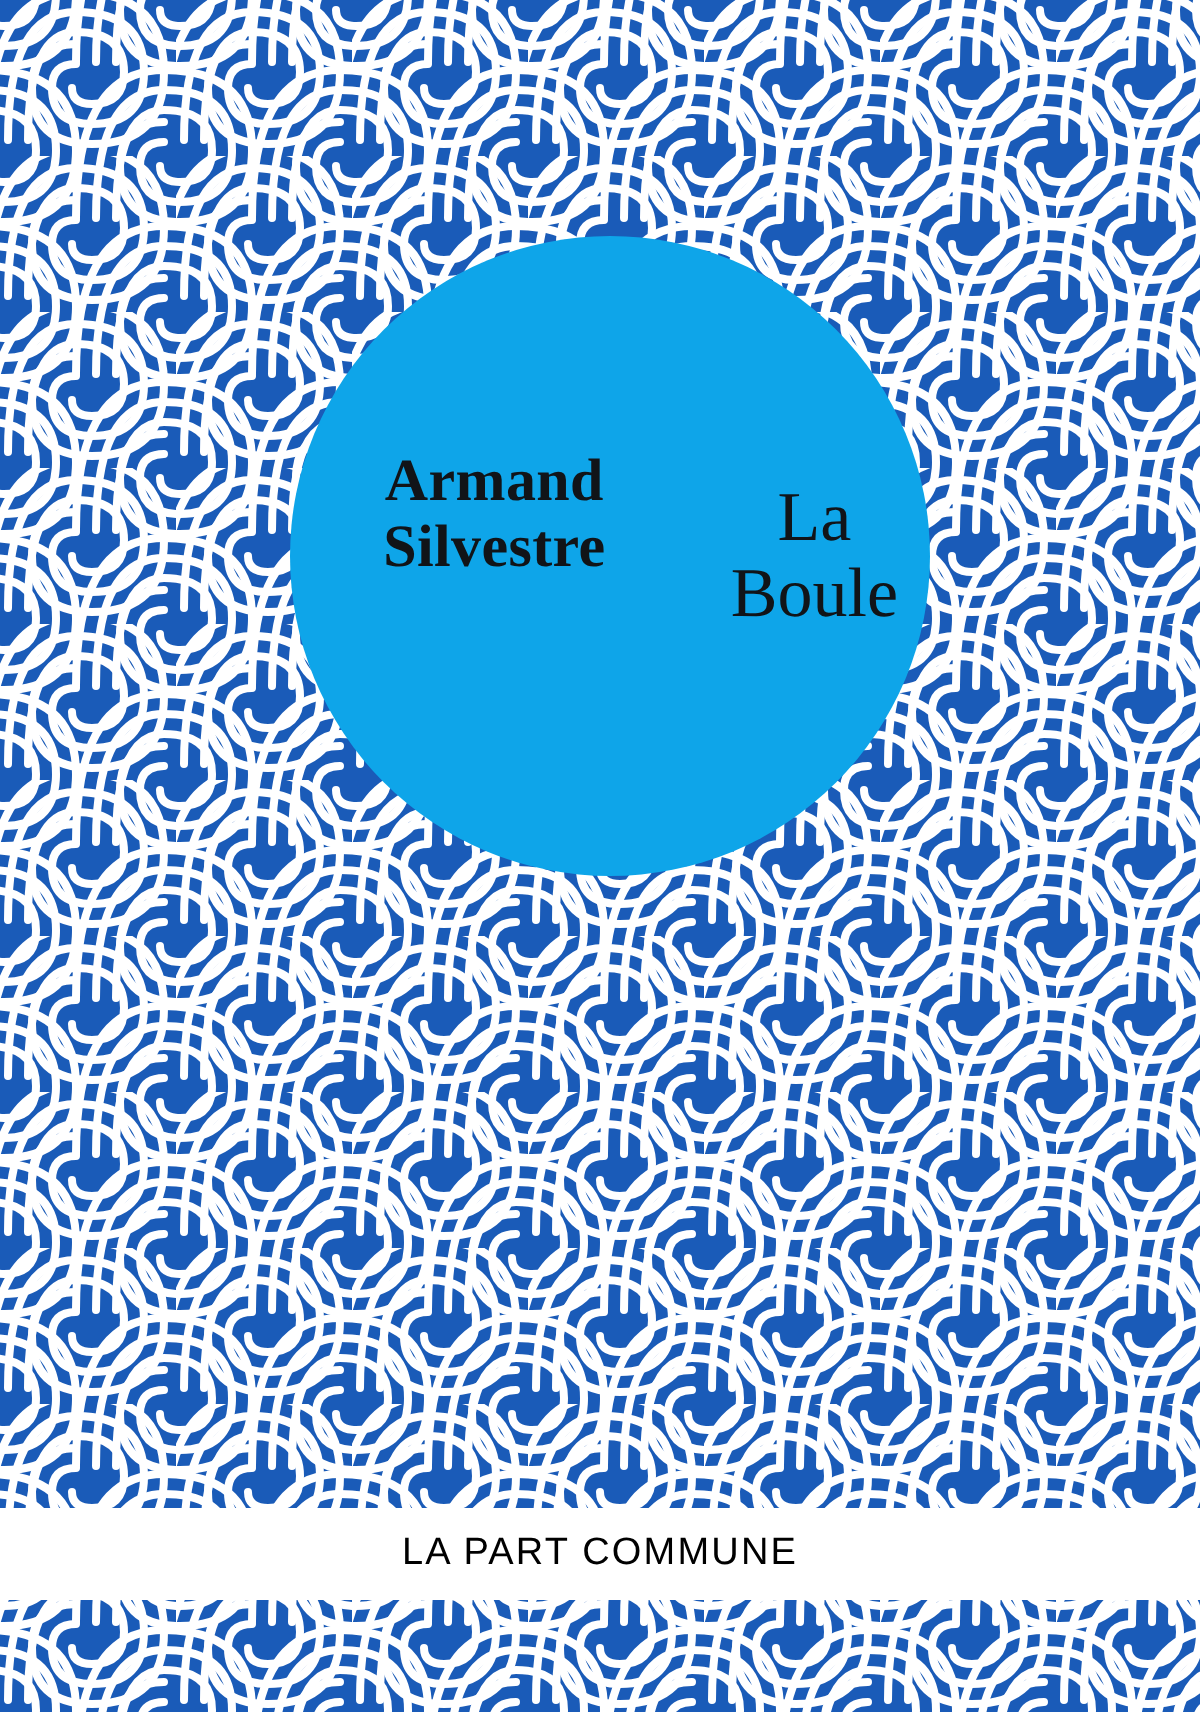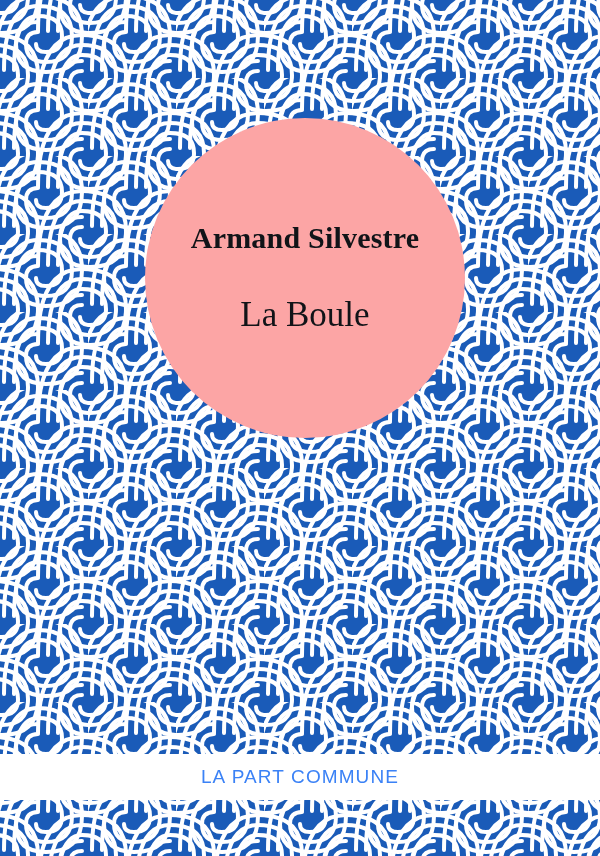--- a/index.html
+++ b/index.html
@@ -29,23 +29,23 @@
   }
 
   
   .title-disc {
     position: absolute;
     left: 145px;
     top: 118px;
     width: 320px;
     height: 320px;
     border-radius: 50%;
-    background: #fca5a5;
+    background: #0ea5e9;
     display: flex;
-    flex-direction: column;
+    flex-direction: row;
     align-items: center;
     justify-content: center;
     box-sizing: border-box;
     z-index: 3;
   }
   .author {
     font-family: "Liberation Serif", serif;
     font-weight: bold;
     font-size: 30px;
     color: #111418;
@@ -74,21 +74,21 @@
     background: #ffffff;
     display: flex;
     align-items: center;
     justify-content: center;
     z-index: 3;
   }
   .publisher-name {
     font-family: "Liberation Sans", sans-serif;
     font-size: 19px;
     letter-spacing: 1.1px;
-    color: #3b82f6;
+    color: #000000;
     text-align: center;
   }
 </style>
 </head>
 <body>
 
 <div id="cover">
 
   <div class="pattern-layer">
     <svg viewBox="0 0 600 856" preserveAspectRatio="xMidYMid slice" aria-hidden="true">

